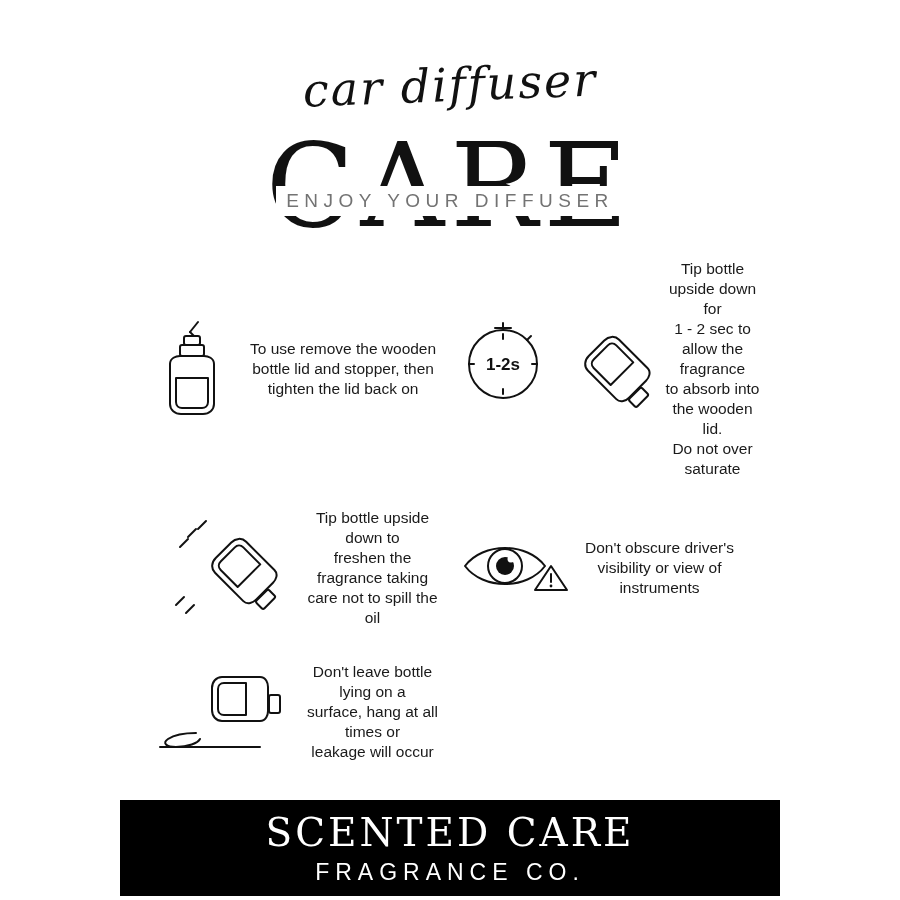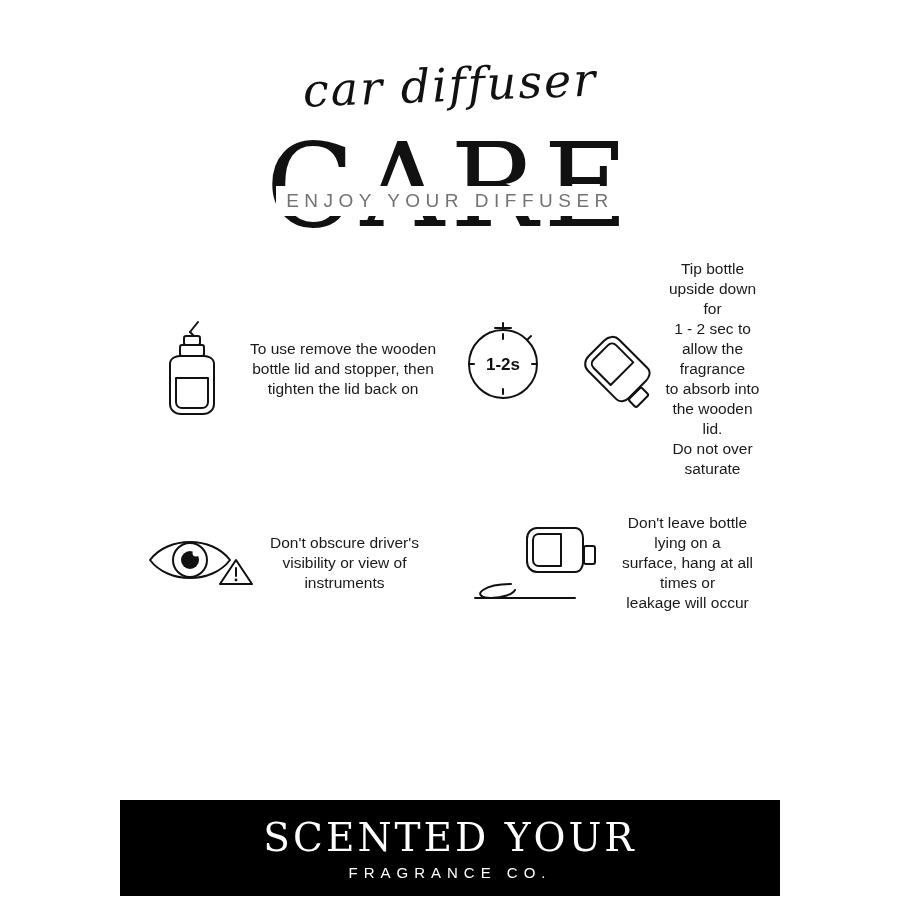--- a/index.html
+++ b/index.html
@@ -121,21 +121,21 @@
     justify-content: center;
   }
   .brand {
     font-family: "DejaVu Serif", serif;
     font-size: 39px;
     letter-spacing: 3px;
     line-height: 44px;
   }
   .brand-sub {
     font-family: "Liberation Sans", sans-serif;
-    font-size: 15px;
+    font-size: 23px;
     letter-spacing: 6px;
     margin-top: 4px;
   }
 
   svg { display: block; }
 </style>
 </head>
 <body>
 
 <div class="page">
@@ -189,20 +189,41 @@
           <text x="48" y="54" font-family="Liberation Sans, sans-serif" font-size="17" font-weight="bold" text-anchor="middle" fill="#111">1-2s</text>
         </svg>
       </div>
       <div class="caption">Tip bottle upside down for
 1 - 2 sec to allow the fragrance
 to absorb into the wooden lid.
 Do not over saturate</div>
     </div>
 
 
+    <div class="step">
+      <div class="icon-box">
+        <svg width="160" height="105" viewBox="0 0 160 105">
+          <g fill="none" stroke="#111" stroke-width="2" stroke-linecap="round" stroke-linejoin="round">
+            <g transform="translate(92,55) rotate(135)">
+              <path d="M-30 -30 C-30 -36 -24 -38 -20 -38 L4 -38 C8 -38 14 -36 14 -30 L14 10 C14 16 9 20 3 20 L-19 20 C-25 20 -30 16 -30 10 Z"></path>
+              <path d="M-24 -16 L8 -16 L8 8 C8 12 5 14 2 14 L-18 14 C-21 14 -24 12 -24 8 Z"></path>
+              <rect x="-12" y="-50" width="18" height="11" rx="2"></rect>
+            </g>
+            <path d="M58 14 L66 6"></path>
+            <path d="M48 22 L56 14"></path>
+            <path d="M40 32 L48 24"></path>
+            <path d="M44 82 L36 90"></path>
+            <path d="M54 90 L46 98"></path>
+          </g>
+        </svg>
+      </div>
+      <div class="caption">Tip bottle upside down to
+freshen the fragrance taking
+care not to spill the oil</div>
+    </div>
 
     <div class="step">
       <div class="icon-box">
         <svg width="130" height="80" viewBox="0 0 130 80">
           <g fill="none" stroke="#111" stroke-width="2" stroke-linecap="round" stroke-linejoin="round">
             <path d="M10 38 C28 14 72 14 90 38 C72 62 28 62 10 38 Z"></path>
             <circle cx="50" cy="38" r="17"></circle>
             <circle cx="50" cy="38" r="9" fill="#111" stroke="none"></circle>
             <circle cx="56" cy="31" r="3.5" fill="#fff" stroke="none"></circle>
             <path d="M96 38 L112 62 L80 62 Z"></path>
@@ -231,17 +252,17 @@
         </svg>
       </div>
       <div class="caption">Don't leave bottle lying on a
 surface, hang at all times or
 leakage will occur</div>
     </div>
 
   </div>
 
   <div class="footer">
-    <div class="brand">SCENTED YOUR</div>
+    <div class="brand">SCENTED CARE</div>
     <div class="brand-sub">FRAGRANCE CO.</div>
   </div>
 
 </div>
 
 </body></html>

